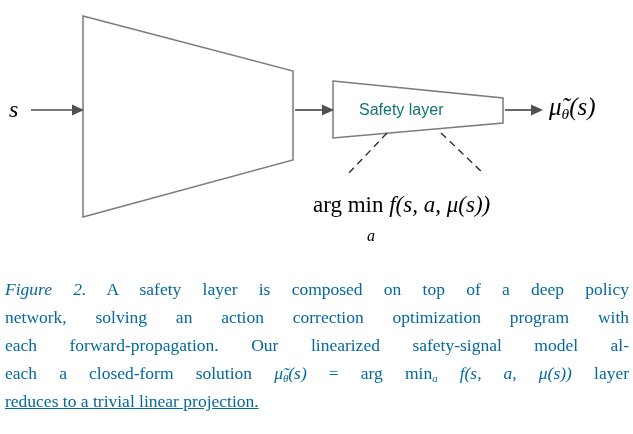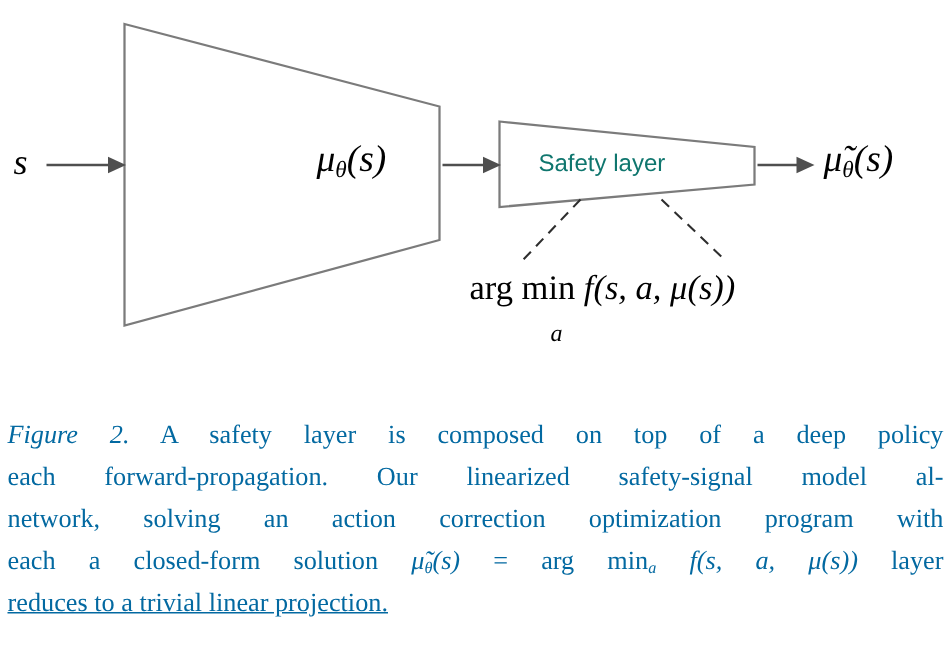--- a/index.html
+++ b/index.html
@@ -36,21 +36,21 @@
   .safe-out { left: 549px; top: 92px; font-size: 25px; line-height: 30px; }
 
   .safety-label {
     left: 359px; top: 100px;
     font-family: "Liberation Sans", sans-serif;
     font-size: 16px; line-height: 20px;
     color: #0f766e;
   }
 
   .argmin {
-    left: 313px; top: 178px;
+    left: 313px; top: 191px;
     font-size: 23px; line-height: 27px;
   }
   .argmin .under-a {
     position: absolute;
     left: 54px; top: 31px;
     font-size: 16px;
   }
 
   sub.tsub {
     font-size: 0.62em;
@@ -92,30 +92,29 @@
       <line x1="505" y1="110" x2="532" y2="110" stroke="#4f4f4f" stroke-width="1.7"></line>
       <polygon points="531,104.5 531,115.5 543,110" fill="#4f4f4f"></polygon>
 
       <line x1="387" y1="133" x2="348" y2="174" stroke="#2e2e2e" stroke-width="1.4" stroke-dasharray="7,5"></line>
       <line x1="441" y1="133" x2="484" y2="174" stroke="#2e2e2e" stroke-width="1.4" stroke-dasharray="7,5"></line>
     </svg>
 
     <div class="lbl input-s math">s</div>
 
 
-    <div class="lbl mu-out math"><span>μ</span><sub class="tsub">θ</sub><span>(s)</span></div>
 
     <div class="lbl safety-label">Safety layer</div>
 
     <div class="lbl safe-out math"><span>μ̃</span><sub class="tsub">θ</sub><span>(s)</span></div>
 
     <div class="lbl argmin"><span class="roman">arg min</span><span class="math"> f(s, a, μ(s))</span><span class="under-a math">a</span></div>
   </div>
 
   <div class="caption">
     <div class="cap-line"><span class="fig-label">Figure 2.</span><span> A safety layer is composed on top of a deep policy</span></div>
+    <div class="cap-line">network, solving an action correction optimization program with</div>
     <div class="cap-line">each forward-propagation. Our linearized safety-signal model al-</div>
-    <div class="cap-line">network, solving an action correction optimization program with</div>
     <div class="cap-line"><span>each a closed-form solution </span><span class="math">μ̃</span><sub class="tsub">θ</sub><span class="math">(s)</span><span> = arg min</span><sub class="tsub">a</sub><span class="math"> f(s, a, μ(s))</span><span> layer</span></div>
     <div class="cap-line last">reduces to a trivial linear projection.</div>
   </div>
 
 </div>
 
 </body></html>

